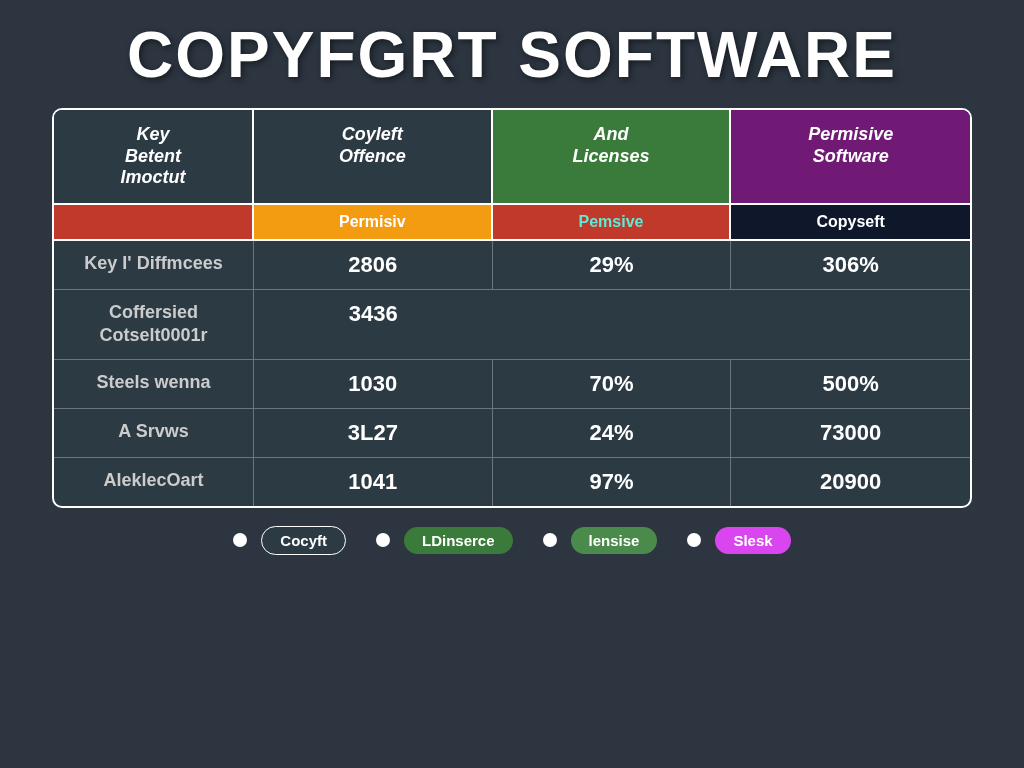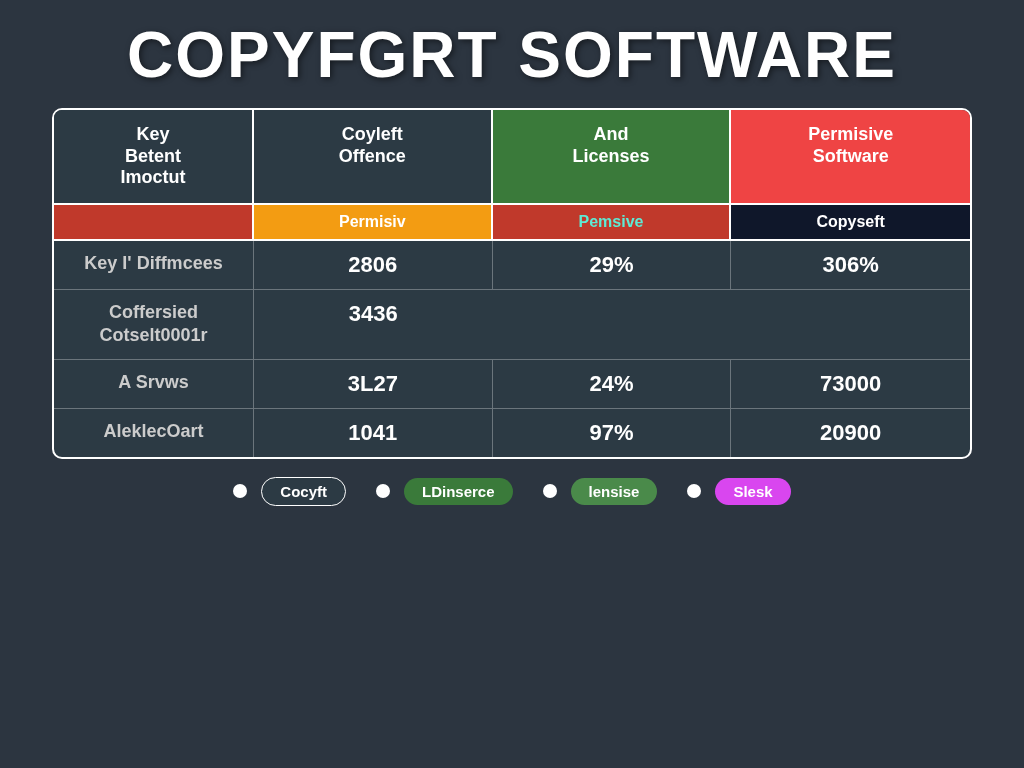--- a/index.html
+++ b/index.html
@@ -43,40 +43,41 @@
     }
 
     .header-cell {
       padding: 14px 10px;
       text-align: center;
       font-weight: 900;
       font-size: 18px;
       color: #ffffff;
       line-height: 1.2;
       border-right: 2px solid #ffffff;
+      font-style: italic;
     }
 
     .header-cell:last-child {
       border-right: none;
     }
 
     .header-cell.col-key {
       background-color: #2c3a44;
     }
 
     .header-cell.col-copyleft {
       background-color: #2c3a44;
     }
 
     .header-cell.col-and-licenses {
       background-color: #3a7a3a;
     }
 
     .header-cell.col-permissive {
-      background-color: #ef4444;
+      background-color: #701a75;
     }
 
     .subheader-row {
       display: grid;
       grid-template-columns: 200px 1fr 1fr 1fr;
       border-bottom: 2px solid #ffffff;
     }
 
     .subheader-cell {
       padding: 8px 10px;
@@ -225,20 +226,26 @@
     <div class="data-cell">2806</div>
     <div class="data-cell">29%</div>
     <div class="data-cell">306%</div>
   </div>
 
   <div class="data-row">
     <div class="data-cell label-cell">Coffersied<br>Cotselt0001r</div>
     <div class="data-cell">3436</div>
   </div>
 
+  <div class="data-row">
+    <div class="data-cell label-cell">Steels wenna</div>
+    <div class="data-cell">1030</div>
+    <div class="data-cell">70%</div>
+    <div class="data-cell">500%</div>
+  </div>
 
   <div class="data-row">
     <div class="data-cell label-cell">A Srvws</div>
     <div class="data-cell">3L27</div>
     <div class="data-cell">24%</div>
     <div class="data-cell">73000</div>
   </div>
 
   <div class="data-row">
     <div class="data-cell label-cell">AleklecOart</div>

